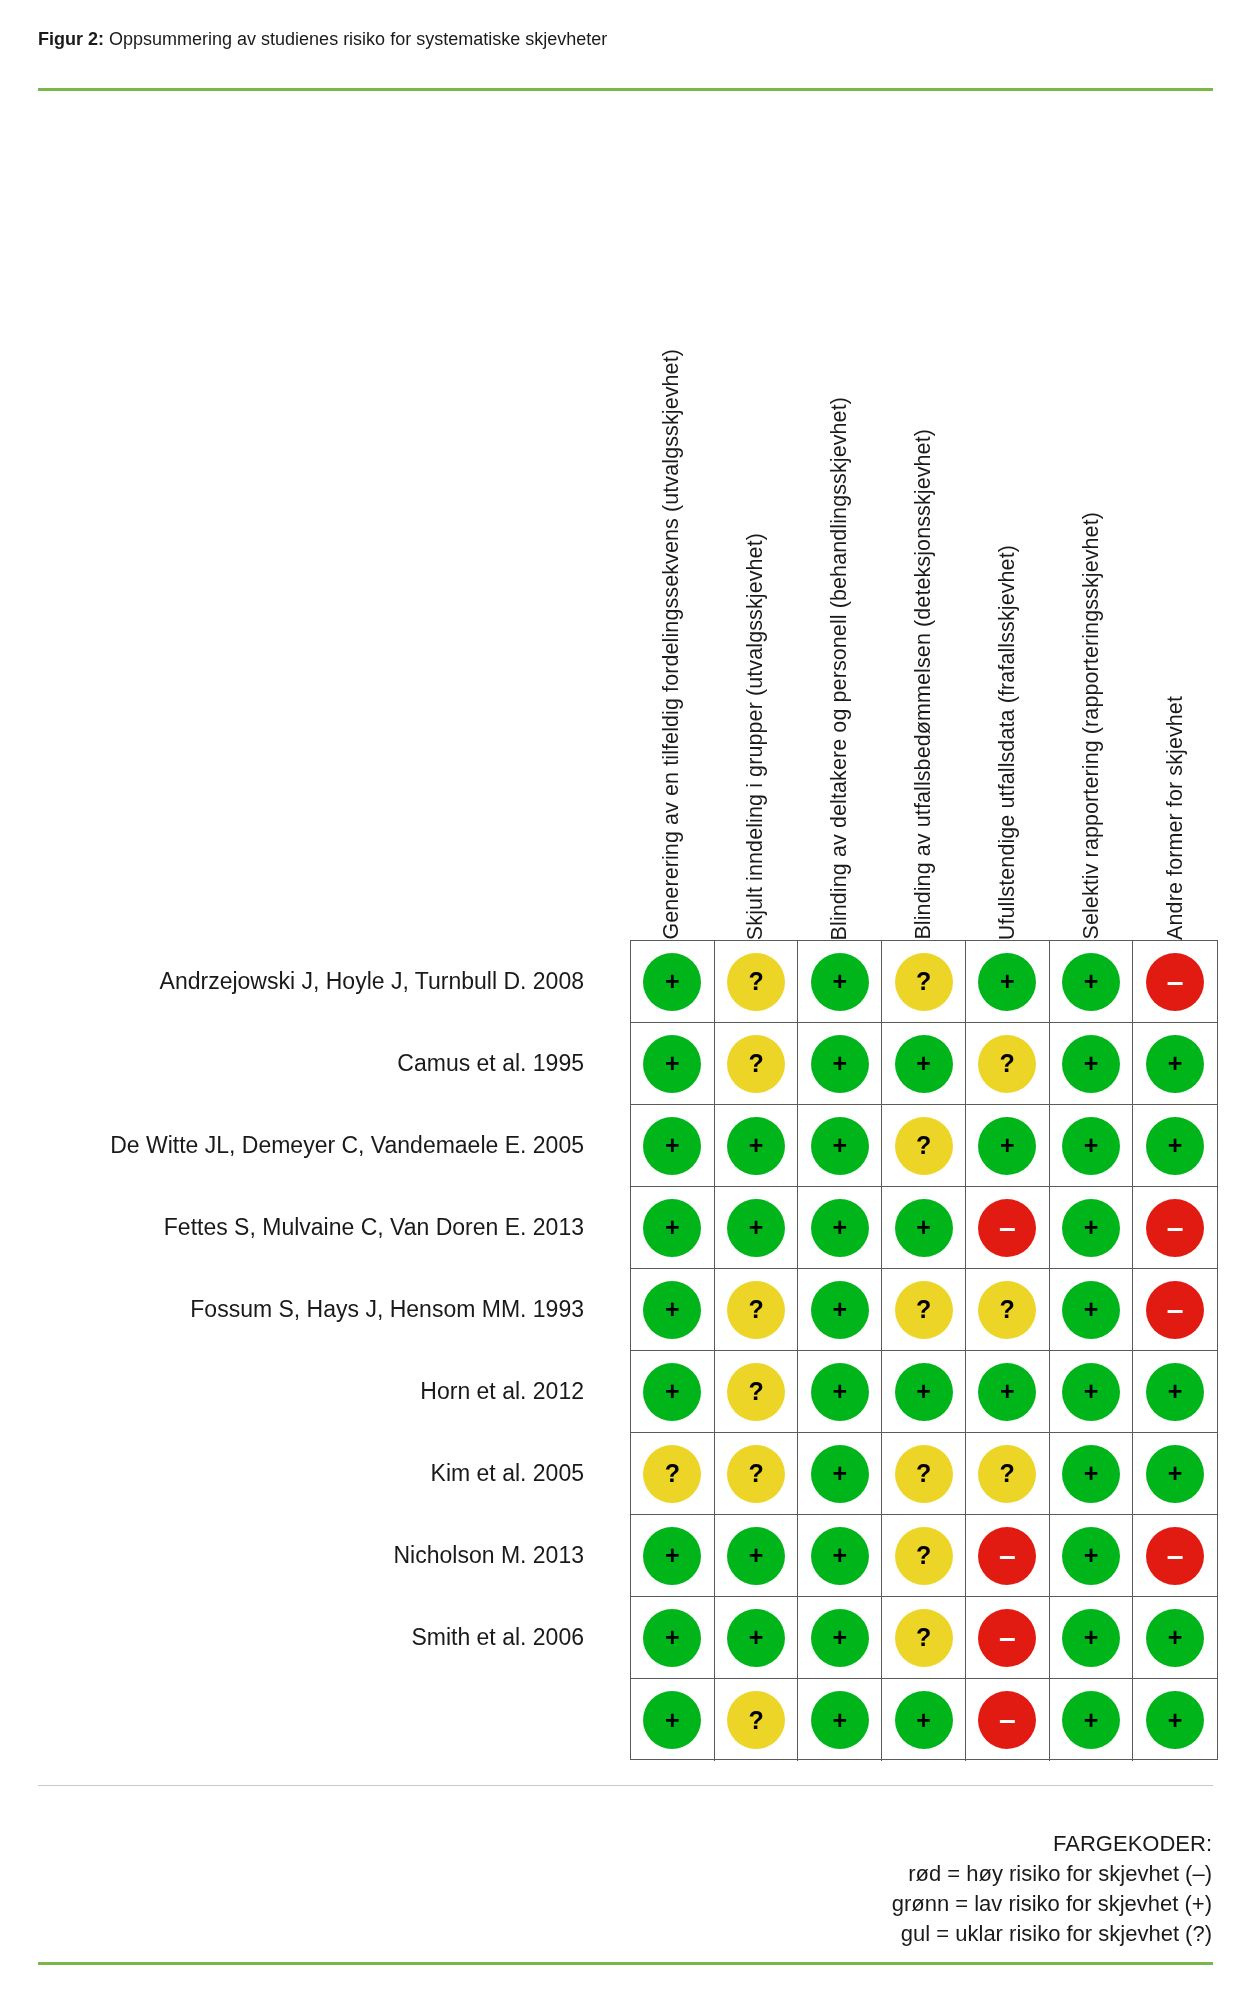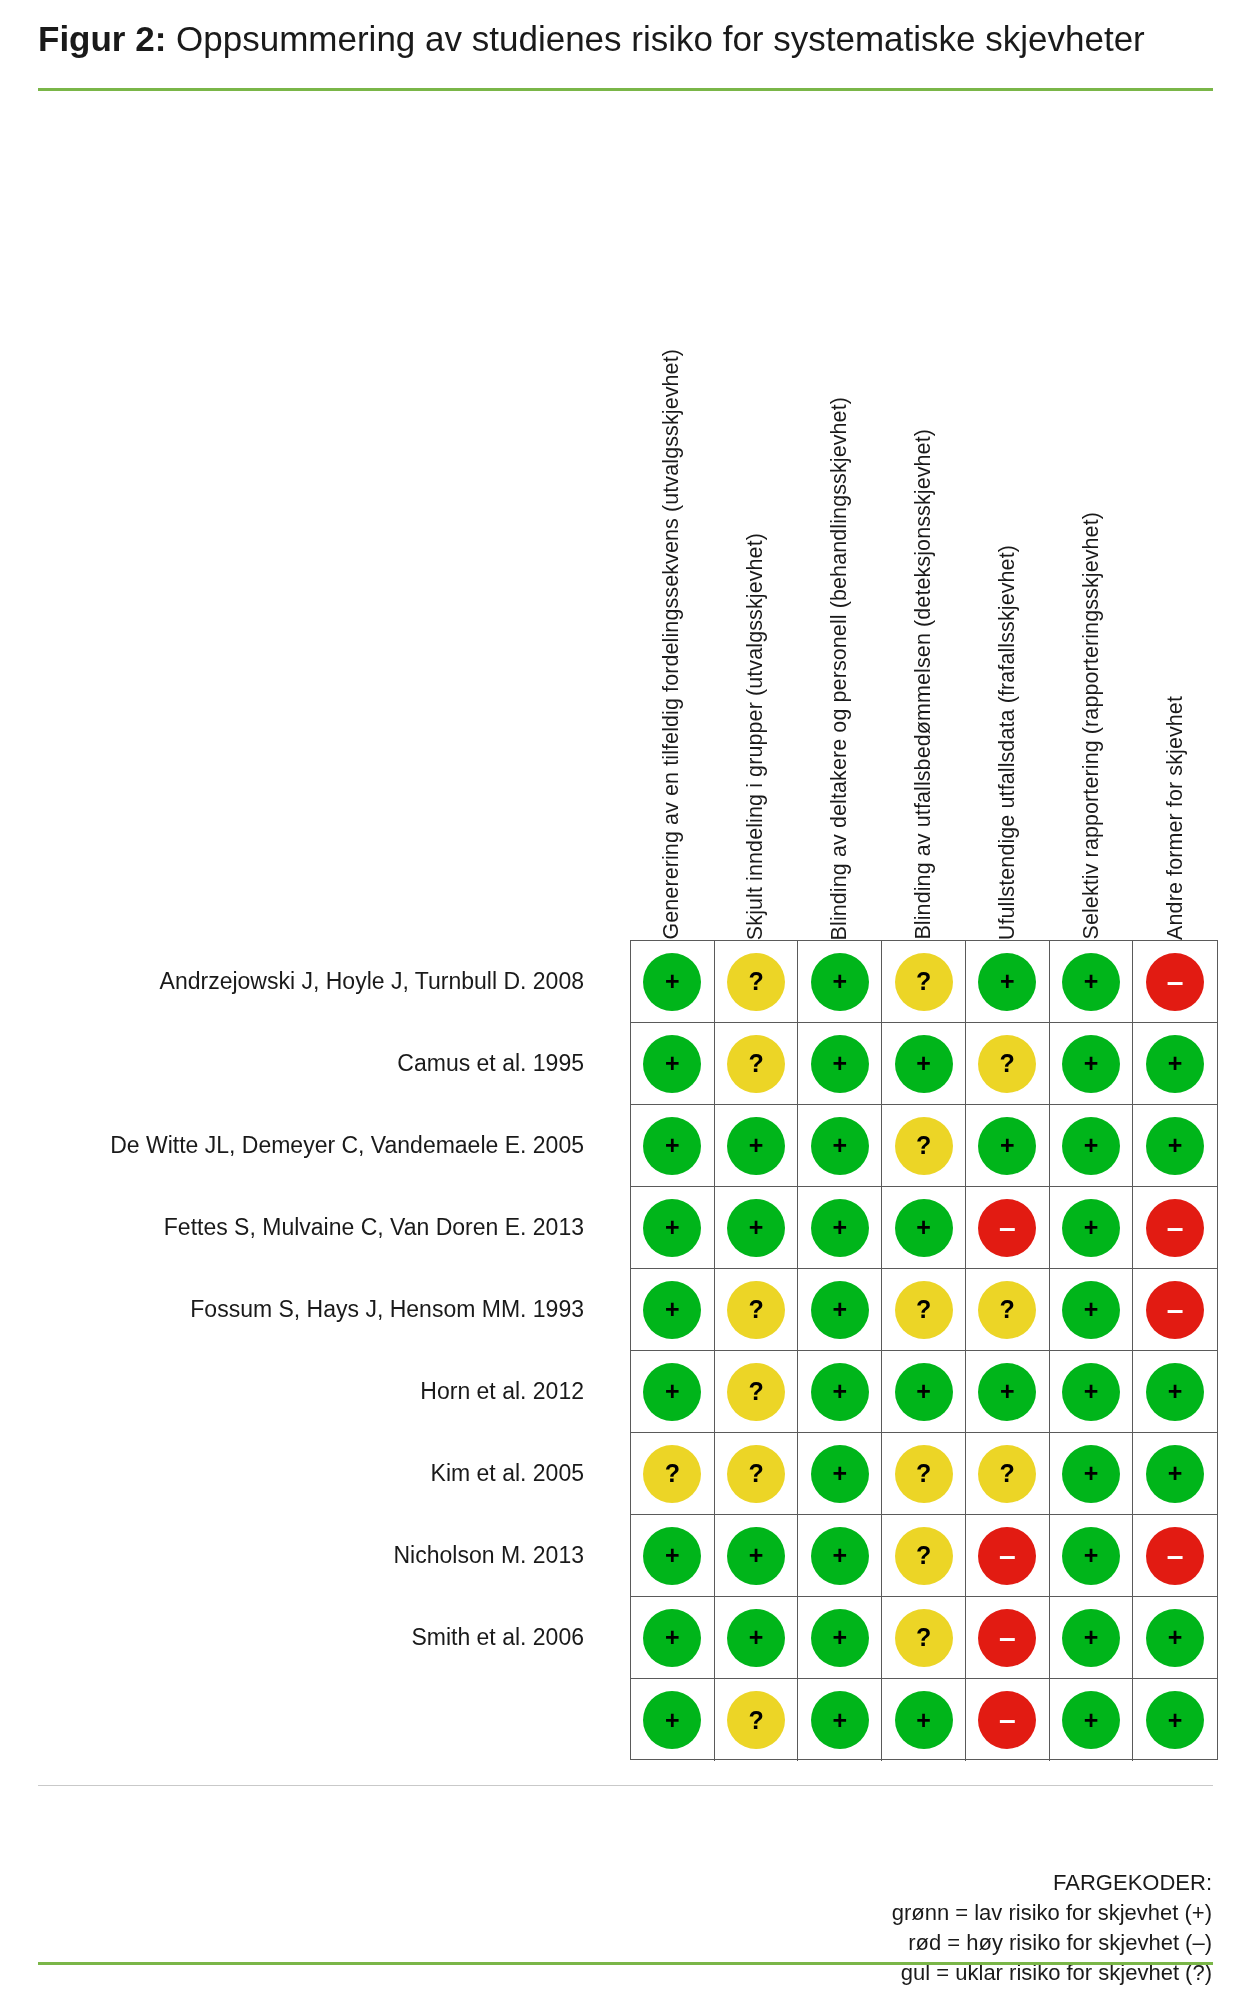--- a/index.html
+++ b/index.html
@@ -14,21 +14,21 @@
     position: relative;
     width: 1250px; height: 2000px;
     overflow: hidden;
   }
 
   
   .title-row {
     position: absolute;
     left: 38px; top: 22px;
     width: 1180px;
-    font-size: 35px;
+    font-size: 18px;
     line-height: 34px;
     white-space: nowrap;
   }
   .title-strong { font-weight: bold; }
   .title-rest { font-weight: normal; }
 
   .rule-top {
     position: absolute;
     left: 38px; top: 88px;
     width: 1175px; height: 3px;
@@ -130,21 +130,21 @@
     justify-content: flex-end;
     padding-right: 18px;
     font-size: 23px;
     white-space: nowrap;
   }
 
   
   .legend {
     position: absolute;
     right: 38px;
-    top: 1868px;
+    top: 1829px;
     width: 700px;
     text-align: right;
     font-size: 22px;
     line-height: 30px;
   }
   .legend .lg-title { }
   .legend .lg-line { }
 </style>
 </head>
 <body>
@@ -564,19 +564,19 @@
             <span class="glyph">+</span>
           </div>
         </div>
       </div>
     </div>
 
   <div class="rule-thin"></div>
 
   <div class="legend">
     <div class="lg-title">FARGEKODER:</div>
+    <div class="lg-line">rød = høy risiko for skjevhet (–)</div>
     <div class="lg-line">grønn = lav risiko for skjevhet (+)</div>
-    <div class="lg-line">rød = høy risiko for skjevhet (–)</div>
     <div class="lg-line">gul = uklar risiko for skjevhet (?)</div>
   </div>
 
   <div class="rule-bottom"></div>
 </div>
 
 </body></html>

